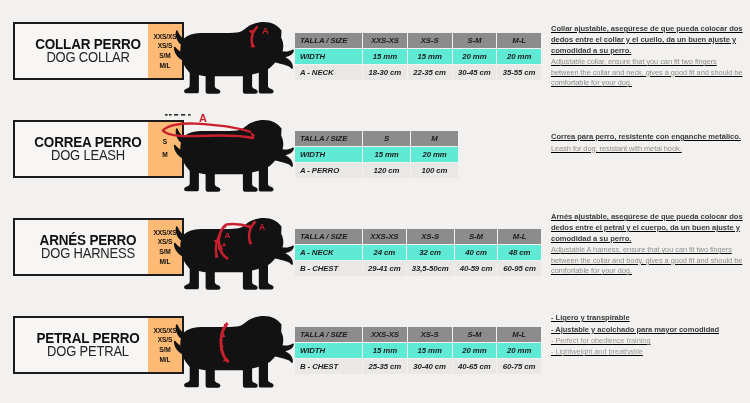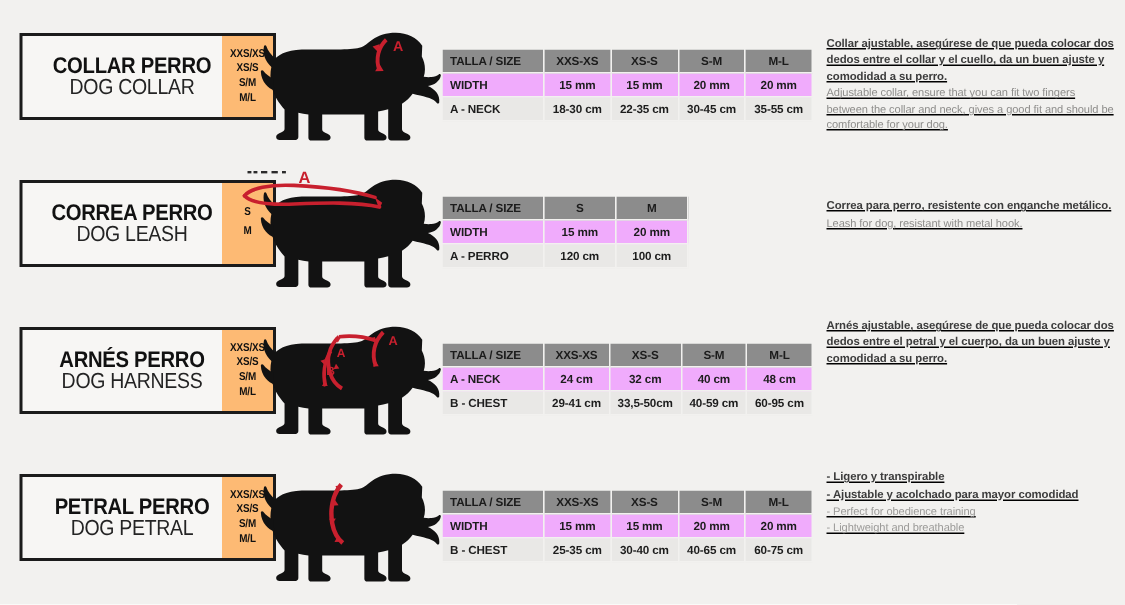--- a/index.html
+++ b/index.html
@@ -87,35 +87,36 @@
   }
   .dogwrap svg { display: block; width: 140px; height: 96px; }
 
   
   .mtable {
     position: absolute;
     top: 26px;
     border-collapse: collapse;
     font-size: 7.8px;
     color: #1d1d1d;
+    font-style: italic;
   }
   .mtable.wide { left: 294px; width: 248px; }
   .mtable.narrow { left: 294px; width: 165px; }
   .mtable td {
     height: 16px;
     padding: 0 5px;
     border: 1px solid #f2f1ef;
     white-space: nowrap;
     font-weight: bold;
     letter-spacing: -0.1px;
   }
   .mtable .lbl { text-align: left; width: 68px; }
   .mtable .val { text-align: center; }
   .r-head td { background: #8c8c8c; color: #1b1b1b; }
-  .r-mid  td { background: #f0abfc; color: #1d1d1d; }
+  .r-mid  td { background: #5eead4; color: #1d1d1d; }
   .r-last td { background: #e9e8e6; color: #1d1d1d; }
 
   
   .desc {
     position: absolute;
     left: 551px; top: 18px;
     width: 192px;
     text-decoration: underline;
   }
   .desc .es {
@@ -337,20 +338,21 @@
         <td class="val">29-41 cm</td>
         <td class="val">33,5-50cm</td>
         <td class="val">40-59 cm</td>
         <td class="val">60-95 cm</td>
       </tr>
     </tbody>
       </table>
 
     <div class="desc" style="top:10px;">
       <p class="es">Arnés ajustable, asegúrese de que pueda colocar dos dedos entre el petral y el cuerpo, da un buen ajuste y comodidad a su perro.</p>
+      <p class="en">Adjustable A harness, ensure that you can fit two fingers between the collar and body, gives a good fit and should be comfortable for your dog.</p>
     </div>
   </div>
 
   <div class="row row-4">
 
     <div class="namebox">
       <div class="name-es">PETRAL PERRO</div>
       <div class="name-en">DOG PETRAL</div>
     </div>
 

